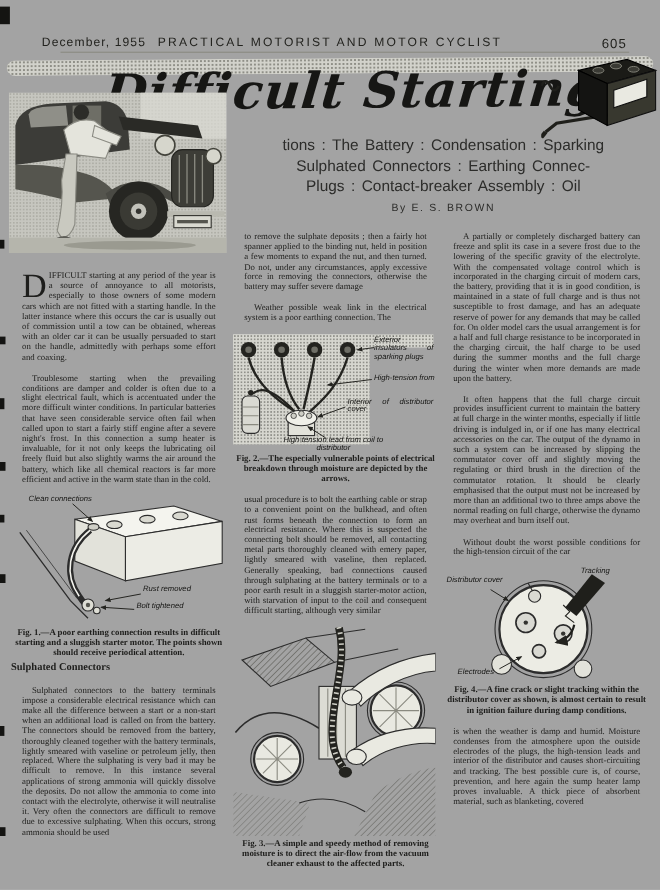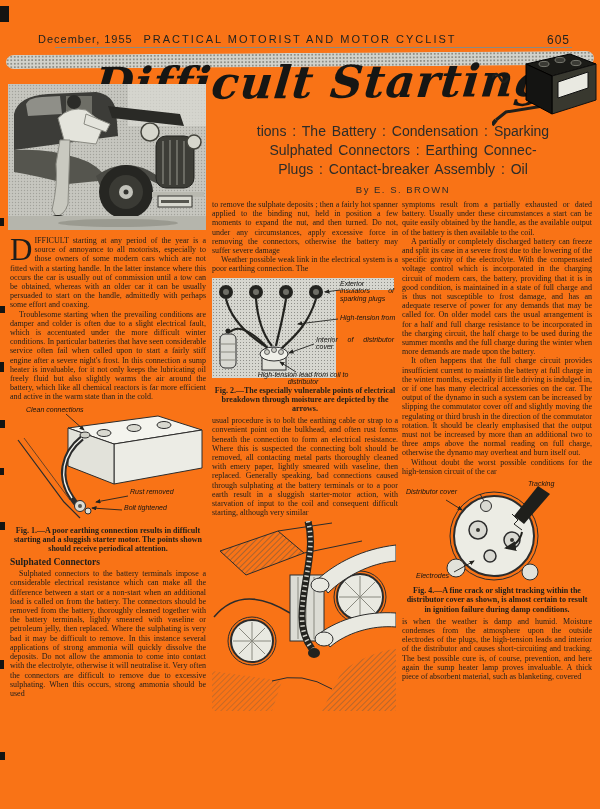--- a/index.html
+++ b/index.html
@@ -1,16 +1,16 @@
 <!DOCTYPE html>
 <html><head>
 <meta charset="utf-8">
 <style>
   html,body{margin:0;padding:0;background:#e8e8e4;}
-  .page{position:relative;width:600px;height:809px;background:#f97316;overflow:hidden;
+  .page{position:relative;width:600px;height:809px;background:#a3a3a3;overflow:hidden;
         font-family:"Liberation Serif",serif;color:#1e1e1c;}
   
   .hdr{position:absolute;top:33px;font-family:"Liberation Sans",sans-serif;font-size:11px;
        letter-spacing:1px;color:#23231f;}
   .hdr-date{left:38px;}
   .hdr-mag{left:0;right:0;text-align:center;letter-spacing:2px;}
   .hdr-pg{right:30px;font-size:12px;}
   .hdr-rule{position:absolute;left:55px;right:28px;top:47px;border-top:1px solid #8a8a82;}
   .band{position:absolute;left:6px;right:6px;top:53px;height:14px;border-radius:8px/7px;
         background-color:#d2d2cb;background-image:radial-gradient(#8e8e86 .8px,transparent 1px);
@@ -20,21 +20,21 @@
          font-family:"DejaVu Serif",serif;font-style:italic;font-weight:bold;font-size:45px;
          letter-spacing:1px;transform:skewX(-6deg) rotate(-.5deg);color:#161614;white-space:nowrap;}
   .standfirst{position:absolute;left:212px;top:122px;width:382px;text-align:center;
          font-family:"Liberation Sans",sans-serif;font-size:14px;line-height:19px;color:#2c2c2a;
          word-spacing:2px;}
   .byline{position:absolute;left:212px;top:184px;width:382px;text-align:center;
          font-family:"Liberation Sans",sans-serif;font-size:9.5px;letter-spacing:1.5px;color:#2c2c2a;}
   
   .photo{position:absolute;left:8px;top:84px;width:198px;height:146px;}
   .col{position:absolute;text-align:justify;font-size:8px;line-height:9.2px;}
-  .col p{margin:0;}
+  .col p{margin:10px;}
   .col p.ind{text-indent:9px;}
   .col-left{left:10px;top:236px;width:196px;}
   .col-mid{left:212px;top:200px;width:186px;}
   .col-right{left:402px;top:200px;width:190px;}
   .subhead{font-weight:bold;font-size:9.5px;line-height:11px;margin:4px 0 1px;text-align:left;}
   .dropcap{float:left;font-size:31px;line-height:25px;padding:1px 2px 0 0;}
   
   .fig{position:relative;margin:4px 0 2px;}
   .fig svg{position:absolute;left:0;top:0;}
   .figcap{font-weight:bold;font-size:8px;line-height:9.2px;text-align:center;margin:1px 2px 3px;}
@@ -239,24 +239,24 @@
         <ellipse cx="102" cy="132" rx="6" ry="5" fill="#23231f"></ellipse>
         <path d="M184,24 C150,28 124,42 106,58 L116,72 C132,56 158,42 184,40 Z" fill="#e9e9e1" stroke="#2c2c2c"></path>
         <ellipse cx="108" cy="64" rx="9" ry="7" fill="#e9e9e1" stroke="#2c2c2c"></ellipse>
         <path d="M184,92 C154,90 128,98 108,112 L118,126 C134,112 160,104 184,106 Z" fill="#e9e9e1" stroke="#2c2c2c"></path>
         <ellipse cx="112" cy="118" rx="9" ry="7" fill="#e9e9e1" stroke="#2c2c2c"></ellipse>
         <path d="M130,150 Q160,130 184,128 L184,190 L110,190 Z" fill="url(#h3)" opacity=".8"></path>
         <polygon points="0,150 70,160 60,190 0,190" fill="url(#h3)" opacity=".6"></polygon>
         <path d="M60,160 Q90,150 120,168" stroke="#2c2c2c" fill="none"></path>
       </svg>
     </div>
+    <div class="figcap">Fig. 3.—A simple and speedy method of removing moisture is to direct the air-flow from the vacuum cleaner exhaust to the affected parts.</div>
   </div>
 
   <div class="col col-right">
-    <p>symptoms result from a partially exhausted or dated battery. Usually under these circumstances a start can be quite easily obtained by the handle, as the available output of the battery is then available to the coil.</p>
     <p class="ind">A partially or completely discharged battery can freeze and split its case in a severe frost due to the lowering of the specific gravity of the electrolyte. With the compensated voltage control which is incorporated in the charging circuit of modern cars, the battery, providing that it is in good condition, is maintained in a state of full charge and is thus not susceptible to frost damage, and has an adequate reserve of power for any demands that may be called for. On older model cars the usual arrangement is for a half and full charge resistance to be incorporated in the charging circuit, the half charge to be used during the summer months and the full charge during the winter when more demands are made upon the battery.</p>
     <p class="ind">It often happens that the full charge circuit provides insufficient current to maintain the battery at full charge in the winter months, especially if little driving is indulged in, or if one has many electrical accessories on the car. The output of the dynamo in such a system can be increased by slipping the commutator cover off and slightly moving the regulating or third brush in the direction of the commutator rotation. It should be clearly emphasised that the output must not be increased by more than an additional two to three amps above the normal reading on full charge, otherwise the dynamo may overheat and burn itself out.</p>
     <p class="ind">Without doubt the worst possible conditions for the high-tension circuit of the car</p>
 
     <div class="fig" style="height:104px">
       <svg width="188" height="104" viewBox="0 0 188 104">
         <defs>
             <marker id="ah4" markerWidth="7" markerHeight="7" refX="5" refY="2.5" orient="auto">
           <path d="M0,0 L6,2.5 L0,5 Z" fill="#23231f"></path>
             </marker>

